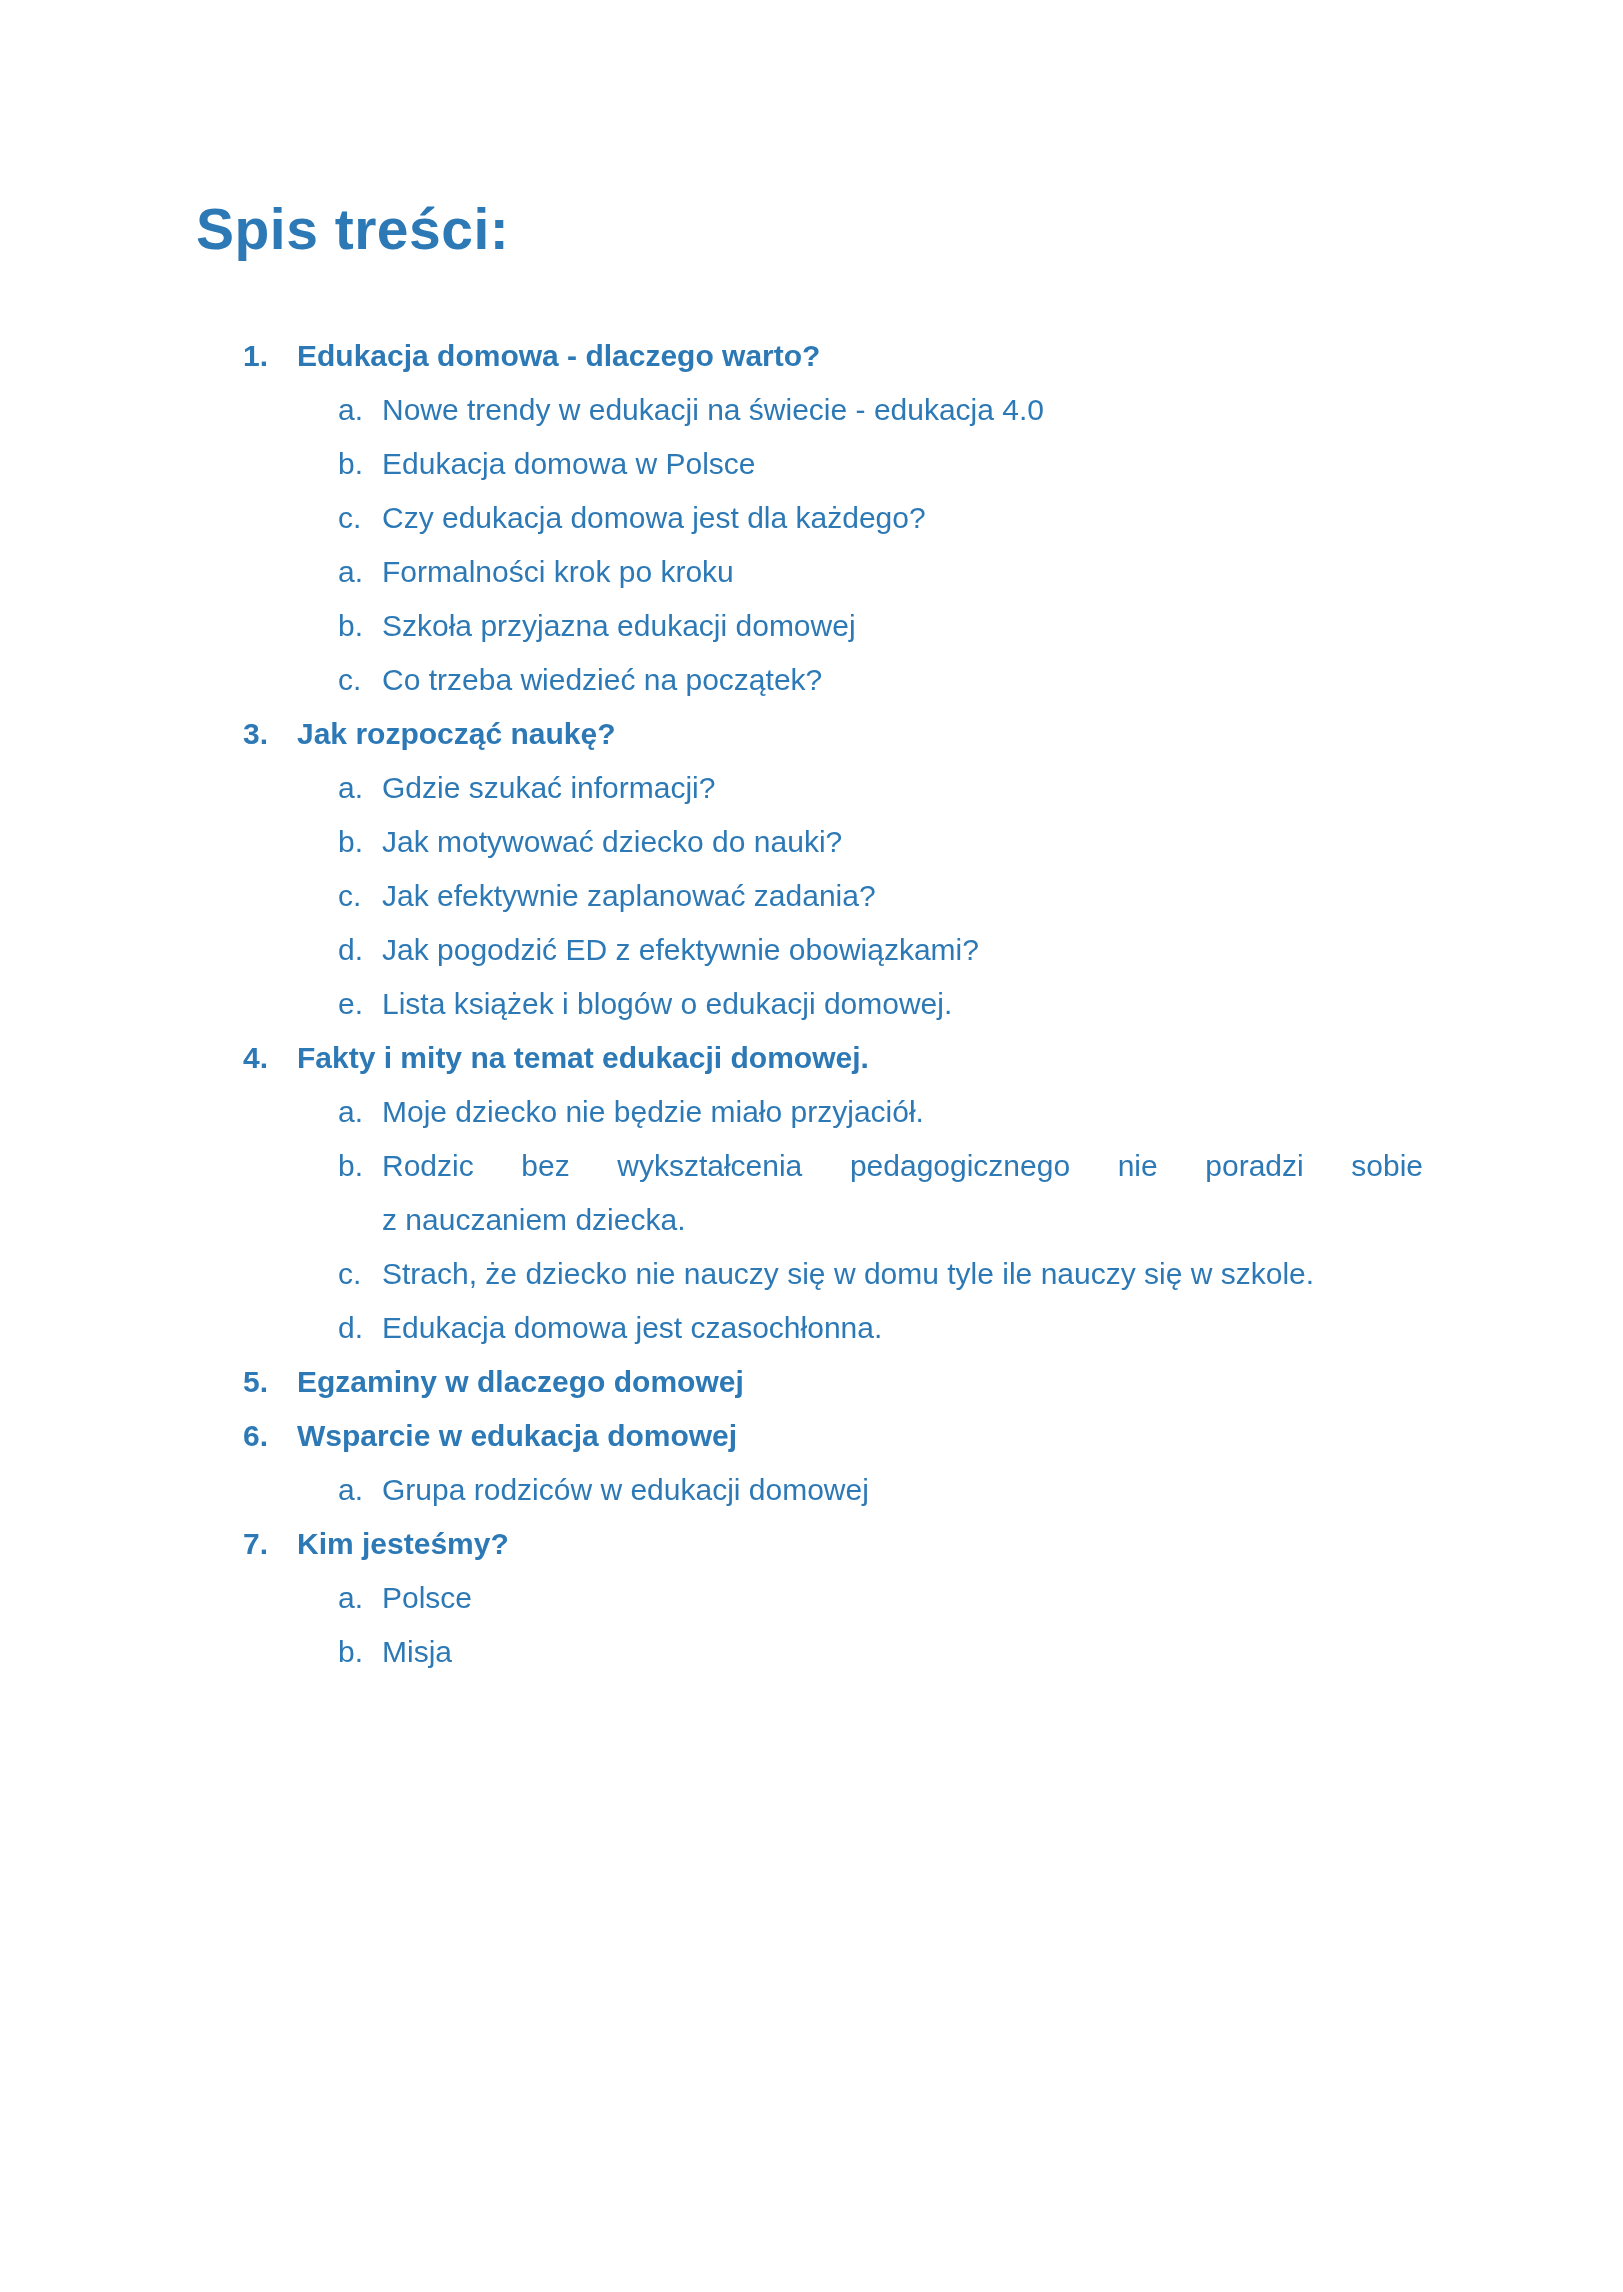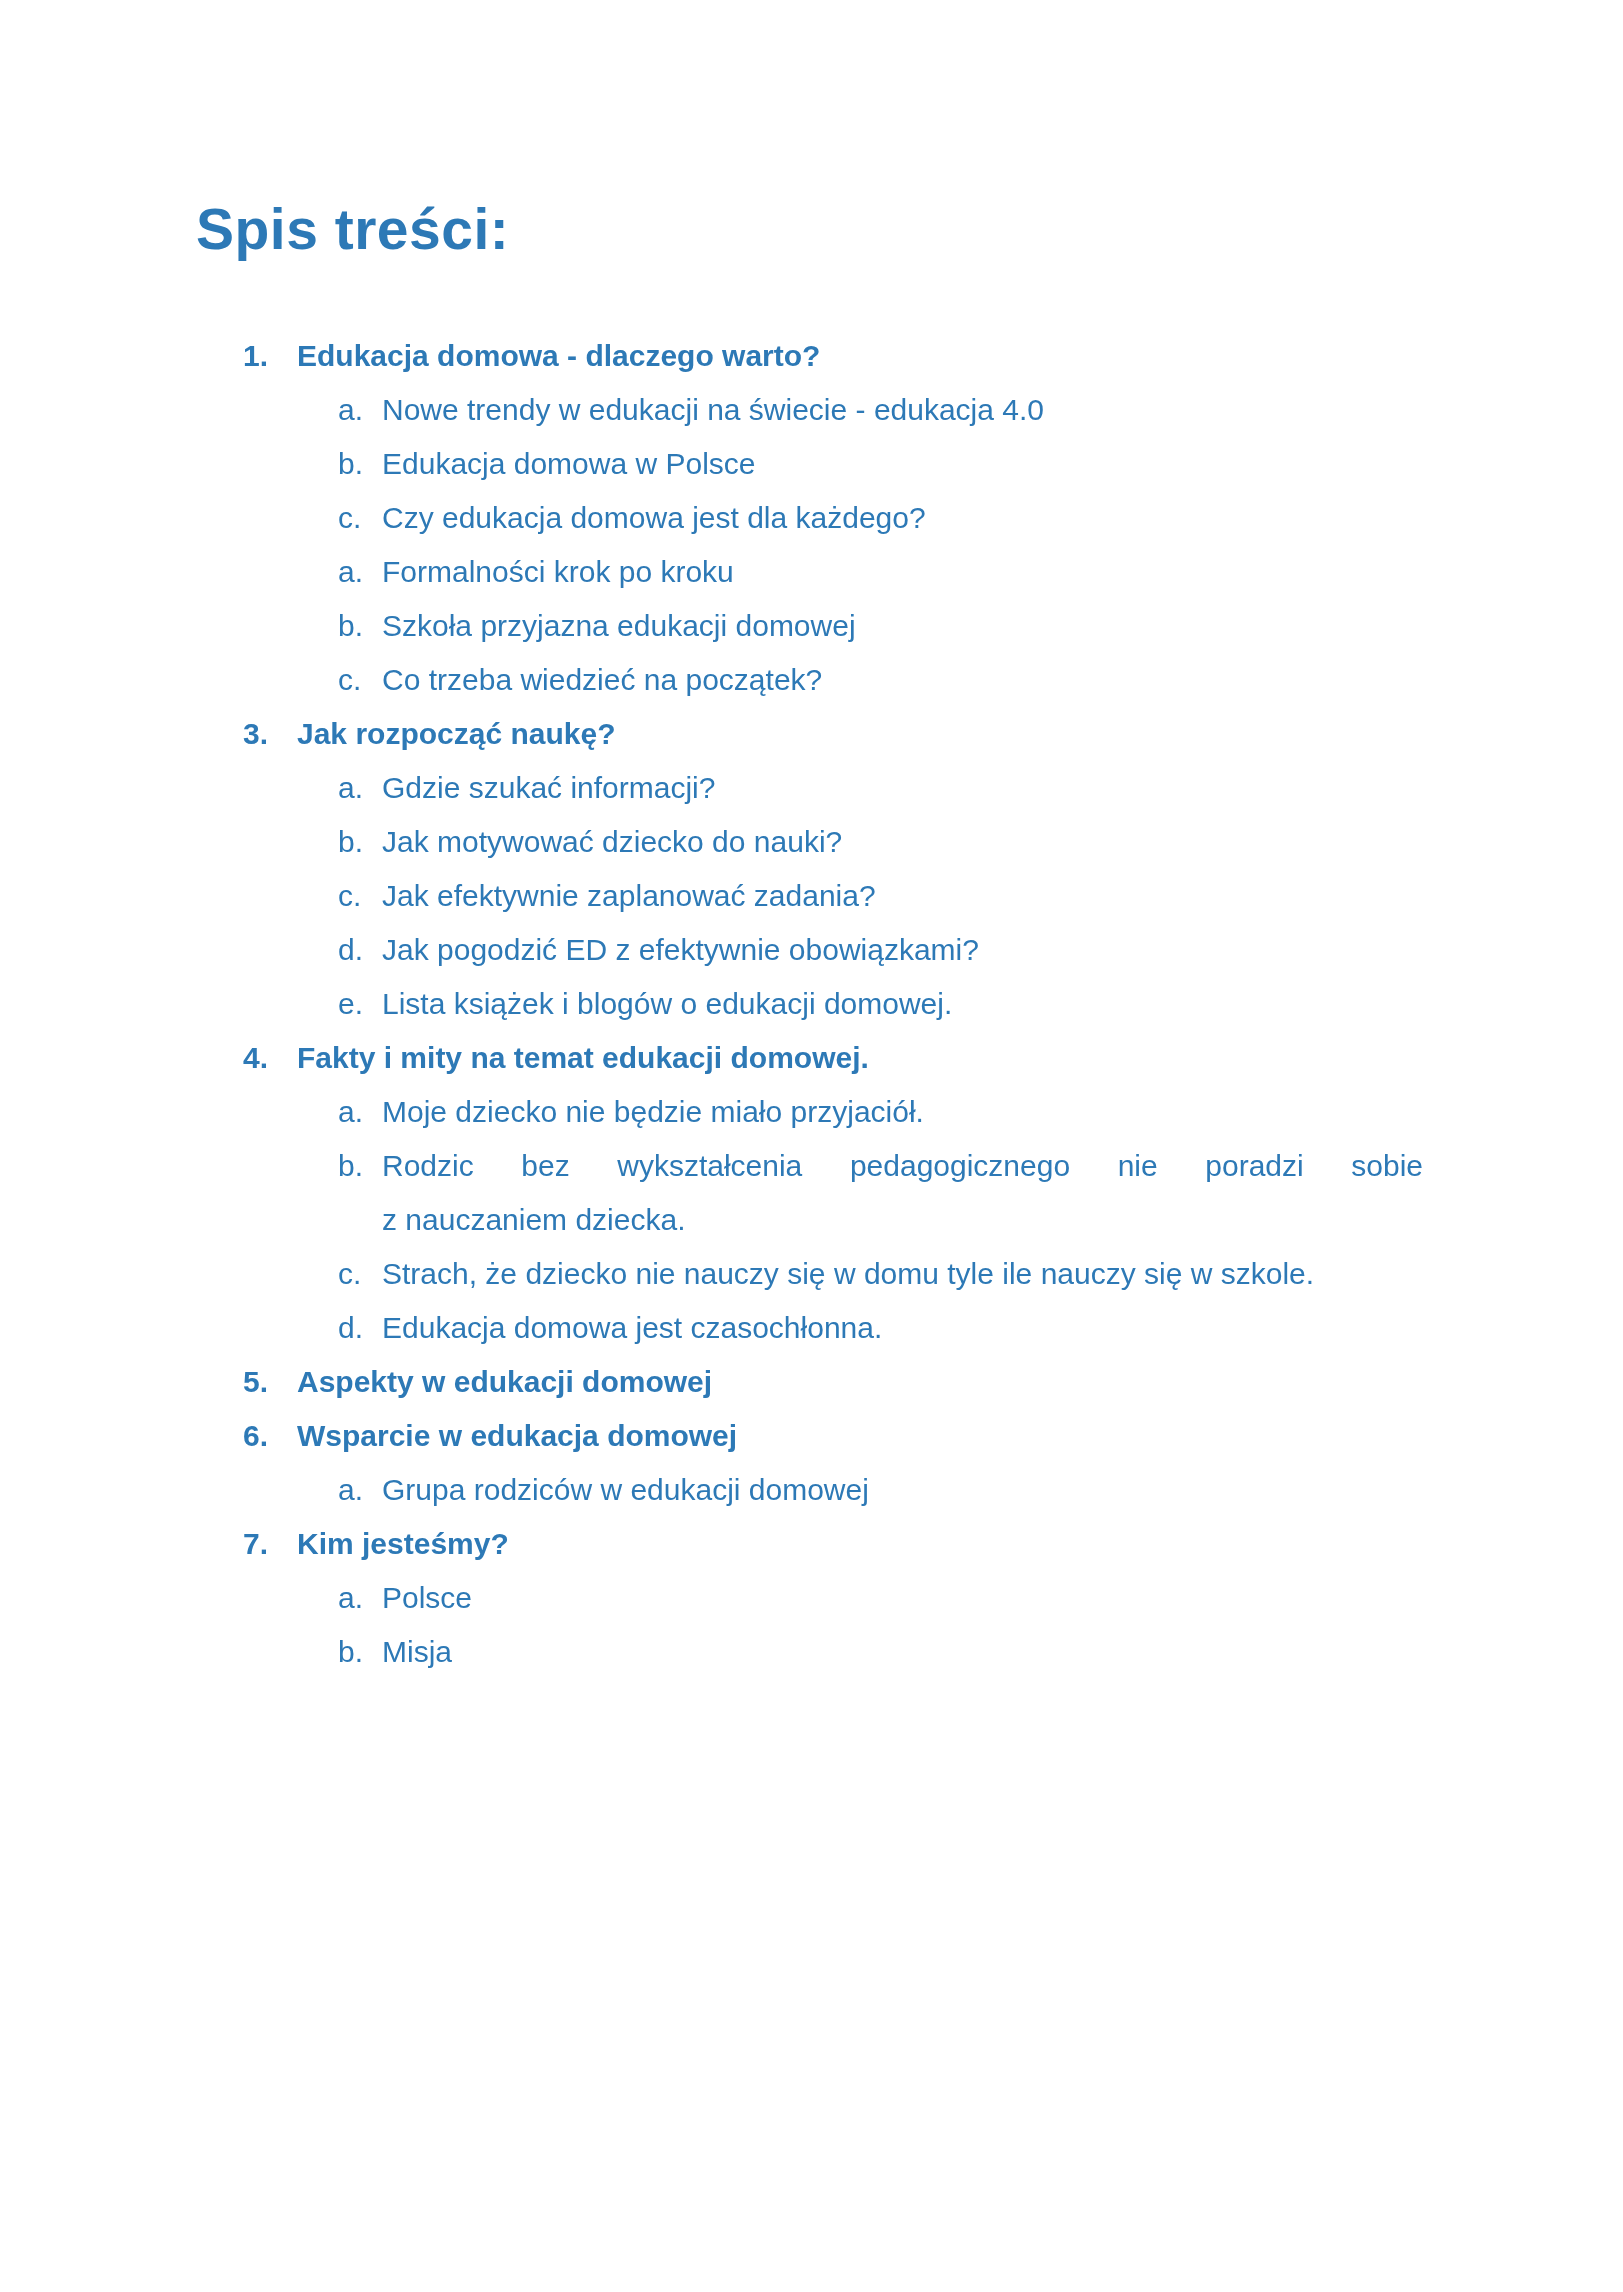--- a/index.html
+++ b/index.html
@@ -84,21 +84,21 @@
       <div class="row l2"><span class="letter">a.</span><span class="sub-lbl">Gdzie szukać informacji?</span></div>
       <div class="row l2"><span class="letter">b.</span><span class="sub-lbl">Jak motywować dziecko do nauki?</span></div>
       <div class="row l2"><span class="letter">c.</span><span class="sub-lbl">Jak efektywnie zaplanować zadania?</span></div>
       <div class="row l2"><span class="letter">d.</span><span class="sub-lbl">Jak pogodzić ED z efektywnie obowiązkami?</span></div>
       <div class="row l2"><span class="letter">e.</span><span class="sub-lbl">Lista książek i blogów o edukacji domowej.</span></div>
       <div class="row l1"><span class="num">4.</span><span class="lbl-bold">Fakty i mity na temat edukacji domowej.</span></div>
       <div class="row l2"><span class="letter">a.</span><span class="sub-lbl">Moje dziecko nie będzie miało przyjaciół.</span></div>
       <div class="row l2"><span class="letter">b.</span><div class="sub-multiline"><div class="just-line">Rodzic bez wykształcenia pedagogicznego nie poradzi sobie</div><div>z nauczaniem dziecka.</div></div></div>
       <div class="row l2"><span class="letter">c.</span><span class="sub-lbl">Strach, że dziecko nie nauczy się w domu tyle ile nauczy się w szkole.</span></div>
       <div class="row l2"><span class="letter">d.</span><span class="sub-lbl">Edukacja domowa jest czasochłonna.</span></div>
-      <div class="row l1"><span class="num">5.</span><span class="lbl-bold">Aspekty w edukacji domowej</span></div>
+      <div class="row l1"><span class="num">5.</span><span class="lbl-bold">Egzaminy w dlaczego domowej</span></div>
       <div class="row l1"><span class="num">6.</span><span class="lbl-bold">Wsparcie w edukacja domowej</span></div>
       <div class="row l2"><span class="letter">a.</span><span class="sub-lbl">Grupa rodziców w edukacji domowej</span></div>
       <div class="row l1"><span class="num">7.</span><span class="lbl-bold">Kim jesteśmy?</span></div>
       <div class="row l2"><span class="letter">a.</span><span class="sub-lbl">Polsce</span></div>
       <div class="row l2"><span class="letter">b.</span><span class="sub-lbl">Misja</span></div>
     </div>
 </main>
 
 
 </body></html>

